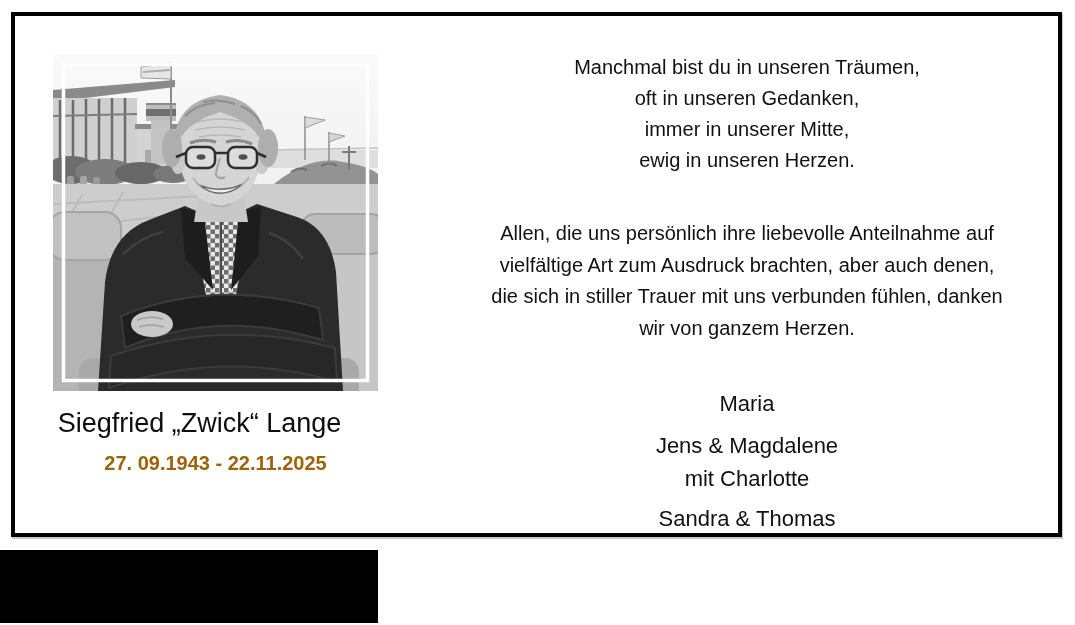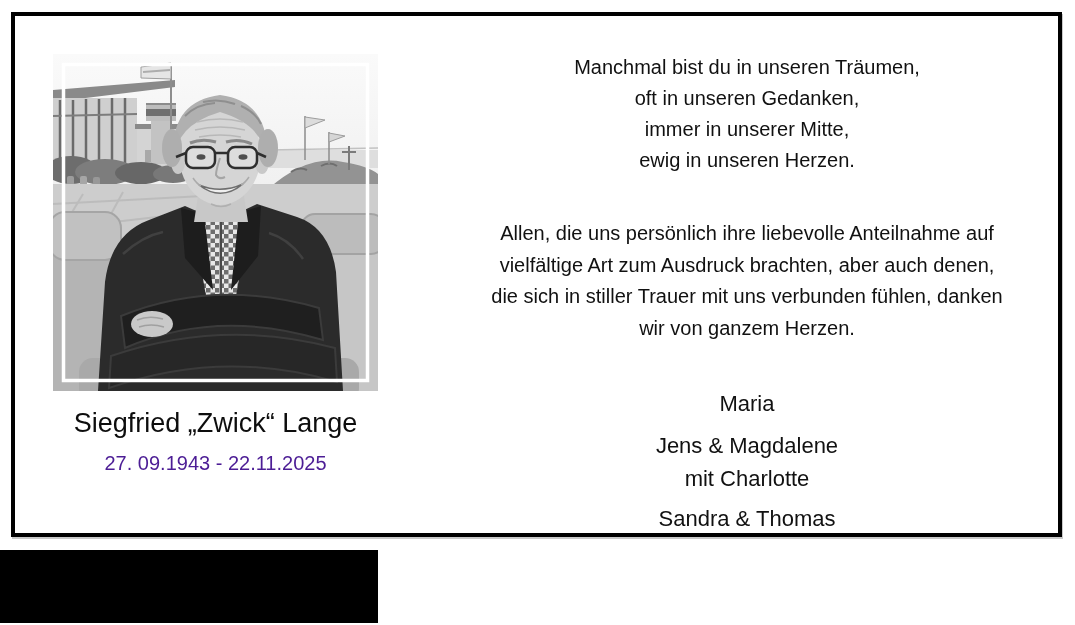--- a/index.html
+++ b/index.html
@@ -26,35 +26,36 @@
     position: absolute;
     left: 38px; top: 38px;
     width: 325px; height: 337px;
     overflow: hidden;
     background: #e9e9e9;
   }
   .photo svg { display: block; width: 325px; height: 337px; }
 
   .name {
     position: absolute;
-    left: 20px; top: 391px;
+    left: 4px; top: 391px;
     width: 361px;
     text-align: center;
     font-size: 27px;
     line-height: 33px;
     color: #0d0d0d;
   }
   .dates {
     position: absolute;
     left: 20px; top: 435px;
     width: 361px;
     text-align: center;
     font-size: 20px;
     line-height: 24px;
-    color: #4c1d95;
+    color: #a16207;
+    font-weight: bold;
   }
   .poem {
     position: absolute;
     left: 400px; top: 36px;
     width: 664px;
     text-align: center;
     font-size: 20px;
     line-height: 31px;
   }
   .thanks {

